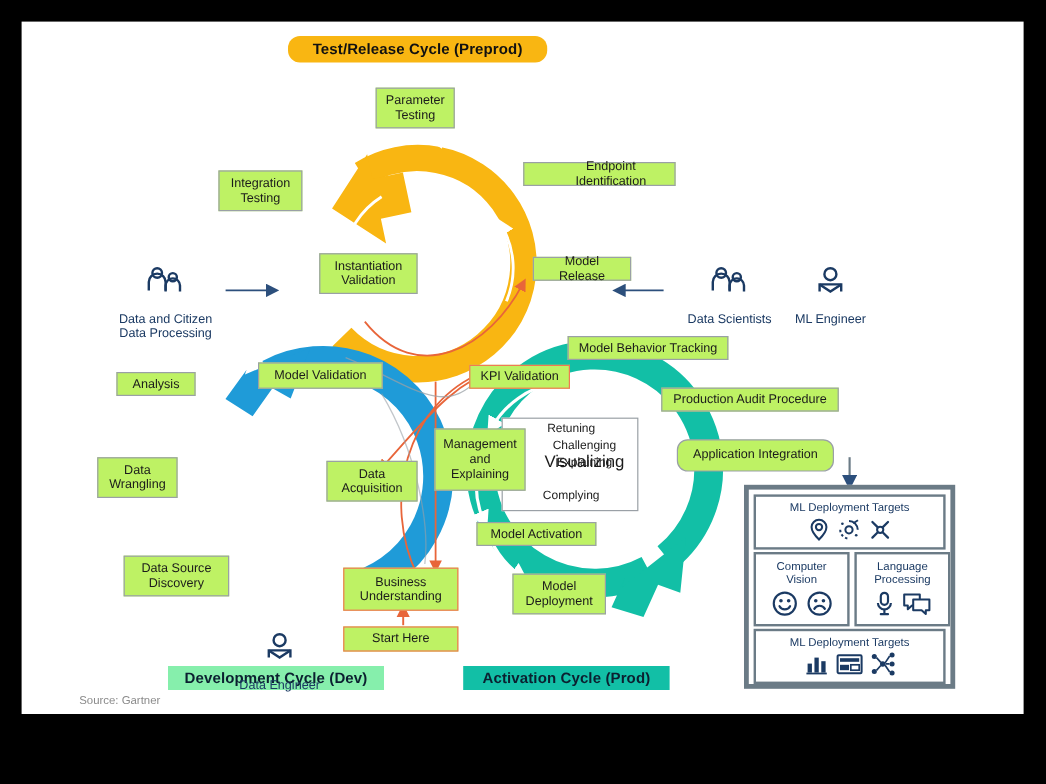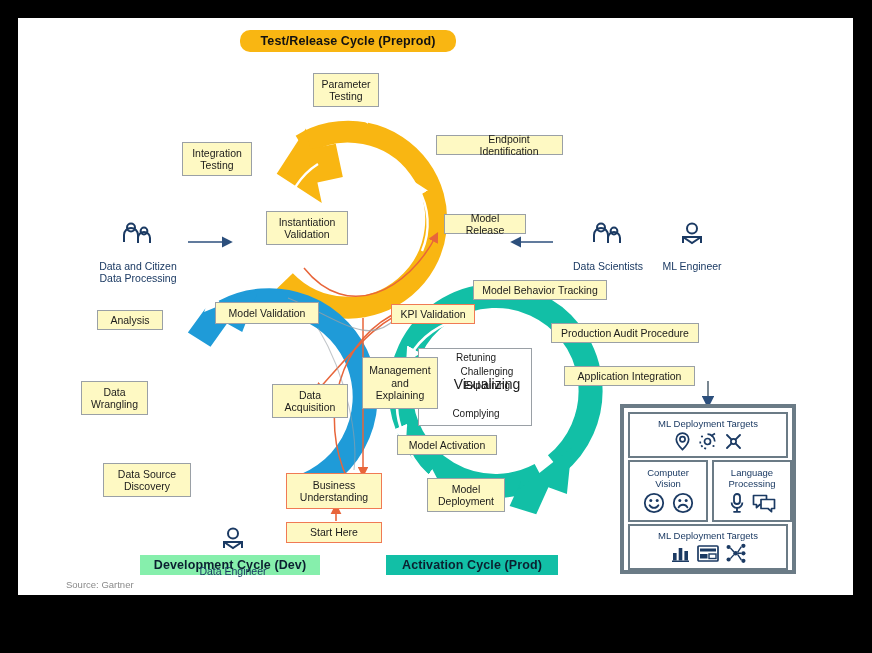--- a/index.html
+++ b/index.html
@@ -2,21 +2,21 @@
 <html><head>
 <meta charset="utf-8">
 <title>MLOps Cycles Diagram</title>
 <style>
   html,body{margin:0;padding:0;background:#000;}
   body{width:872px;height:653px;overflow:hidden;
        font-family:"Liberation Sans","DejaVu Sans",sans-serif;}
   #frame{position:absolute;left:0;top:0;width:872px;height:653px;background:#000;}
   #canvas{position:absolute;left:18px;top:18px;width:835px;height:577px;background:#fff;overflow:hidden;}
 
-  .node{position:absolute;background:#fef9c3;border:1px solid #9aa0a6;
+  .node{position:absolute;background:#bef264;border:1px solid #9aa0a6;
         color:#1b1b1b;font-size:10.5px;line-height:1.18;
         text-align:center;padding:2px 5px;box-sizing:border-box;
         white-space:pre-line;display:flex;align-items:center;justify-content:center;}
   .node.orange{border-color:#f07a54;}
   .plain{position:absolute;color:#1b1b1b;font-size:10.5px;line-height:1.18;text-align:center;white-space:pre-line;}
 
   .banner{position:absolute;font-weight:bold;font-size:12.5px;color:#111;
           padding:3px 8px;box-sizing:border-box;white-space:nowrap;
           display:flex;align-items:center;justify-content:center;letter-spacing:.1px;}
 
@@ -151,21 +151,21 @@
 Wrangling</div>
 
   <div class="node" style="left:79px;top:292px;width:66px;height:20px;">Analysis</div>
 
   <div class="node orange" style="left:268px;top:504px;width:96px;height:21px;">Start Here</div>
 
   <div class="node" style="left:455px;top:262px;width:134px;height:20px;">Model Behavior Tracking</div>
 
   <div class="node" style="left:533px;top:305px;width:148px;height:20px;">Production Audit Procedure</div>
 
-  <div class="node" style="left:546px;top:348px;width:131px;height:20px;">Application Integration</div>
+  <div class="node" style="left:546px;top:348px;width:131px;height:27px;border-radius:9px;">Application Integration</div>
 
   <div class="node" style="left:409px;top:460px;width:78px;height:34px;">Model
 Deployment</div>
 
   <div class="node" style="left:379px;top:417px;width:100px;height:20px;">Model Activation</div>
 
   <div class="node" style="left:344px;top:339px;width:76px;height:52px;z-index:3;">Management
 and
 Explaining</div>
 

